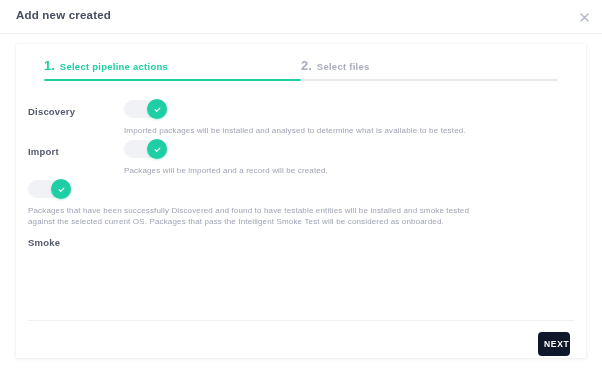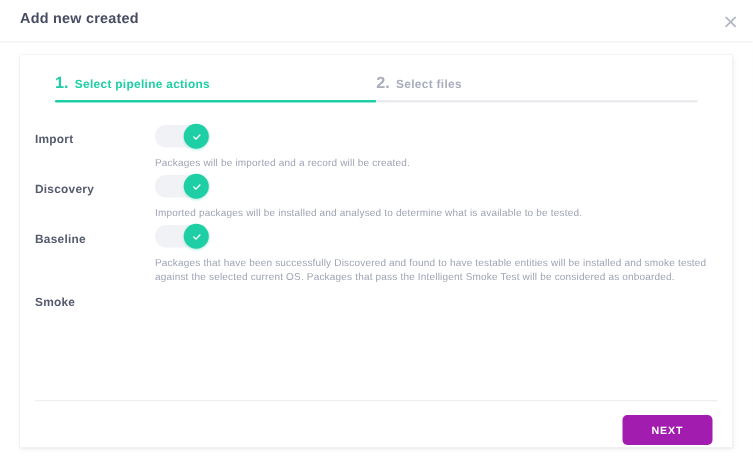--- a/index.html
+++ b/index.html
@@ -172,25 +172,25 @@
     left: 12px;
     right: 12px;
     top: 276px;
     height: 1px;
     background: #eff0f3;
   }
   .next-btn {
     position: absolute;
     right: 16px;
     top: 288px;
-    width: 72px;
+    width: 32px;
     height: 24px;
     border: none;
     border-radius: 4px;
-    background: #a21caf;
+    background: #0f172a;
     color: #ffffff;
     font-family: "Liberation Sans", sans-serif;
     font-size: 8.5px;
     font-weight: 700;
     letter-spacing: .7px;
     cursor: pointer;
   }
 </style>
 </head>
 <body>
@@ -215,51 +215,50 @@
         <span class="bar"></span>
       </div>
       <div class="step step-inactive">
         <span class="step-num">2.</span>
         <span class="step-label">Select files</span>
         <span class="bar"></span>
       </div>
     </div>
 
     <div class="options">
+
+      <div class="opt-row">
+        <div class="opt-label">Discovery</div>
+        <div class="opt-body">
+          <div class="toggle">
+            <span class="knob">
+              <svg width="9" height="9" viewBox="0 0 12 12" aria-hidden="true">
+                <path d="M2.8 6.2 L5 8.4 L9.2 4.1" stroke="#ffffff" stroke-width="1.5" stroke-linecap="round" stroke-linejoin="round" fill="none"></path>
+              </svg>
+            </span>
+          </div>
+          <div class="opt-desc">Imported packages will be installed and analysed to determine what is available to be tested.</div>
+        </div>
+      </div>
 
       <div class="opt-row">
         <div class="opt-label">Import</div>
         <div class="opt-body">
           <div class="toggle">
             <span class="knob">
               <svg width="9" height="9" viewBox="0 0 12 12" aria-hidden="true">
                 <path d="M2.8 6.2 L5 8.4 L9.2 4.1" stroke="#ffffff" stroke-width="1.5" stroke-linecap="round" stroke-linejoin="round" fill="none"></path>
               </svg>
             </span>
           </div>
           <div class="opt-desc">Packages will be imported and a record will be created.</div>
         </div>
       </div>
 
       <div class="opt-row">
-        <div class="opt-label">Discovery</div>
-        <div class="opt-body">
-          <div class="toggle">
-            <span class="knob">
-              <svg width="9" height="9" viewBox="0 0 12 12" aria-hidden="true">
-                <path d="M2.8 6.2 L5 8.4 L9.2 4.1" stroke="#ffffff" stroke-width="1.5" stroke-linecap="round" stroke-linejoin="round" fill="none"></path>
-              </svg>
-            </span>
-          </div>
-          <div class="opt-desc">Imported packages will be installed and analysed to determine what is available to be tested.</div>
-        </div>
-      </div>
-
-      <div class="opt-row">
-        <div class="opt-label">Baseline</div>
         <div class="opt-body">
           <div class="toggle">
             <span class="knob">
               <svg width="9" height="9" viewBox="0 0 12 12" aria-hidden="true">
                 <path d="M2.8 6.2 L5 8.4 L9.2 4.1" stroke="#ffffff" stroke-width="1.5" stroke-linecap="round" stroke-linejoin="round" fill="none"></path>
               </svg>
             </span>
           </div>
           <div class="opt-desc">Packages that have been successfully Discovered and found to have testable entities will be installed and smoke tested against the selected current OS. Packages that pass the Intelligent Smoke Test will be considered as onboarded.</div>
         </div>

